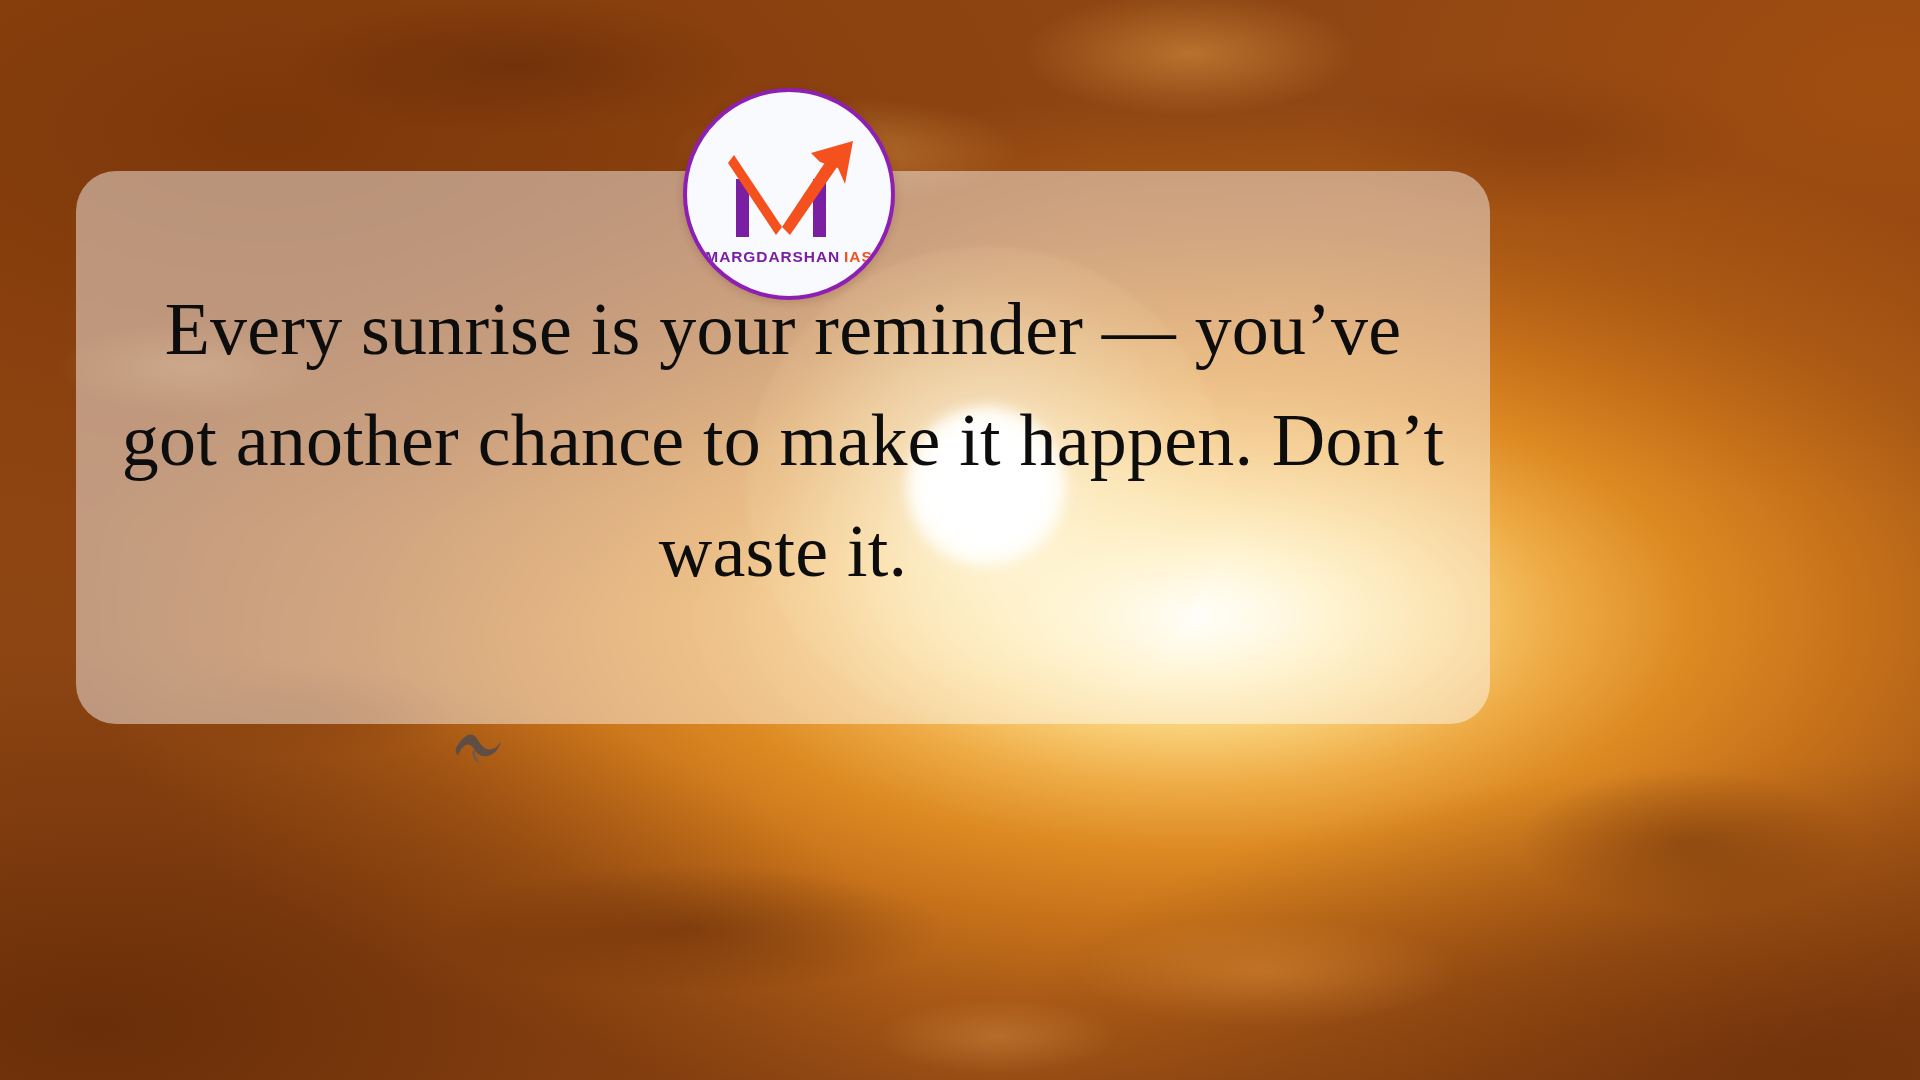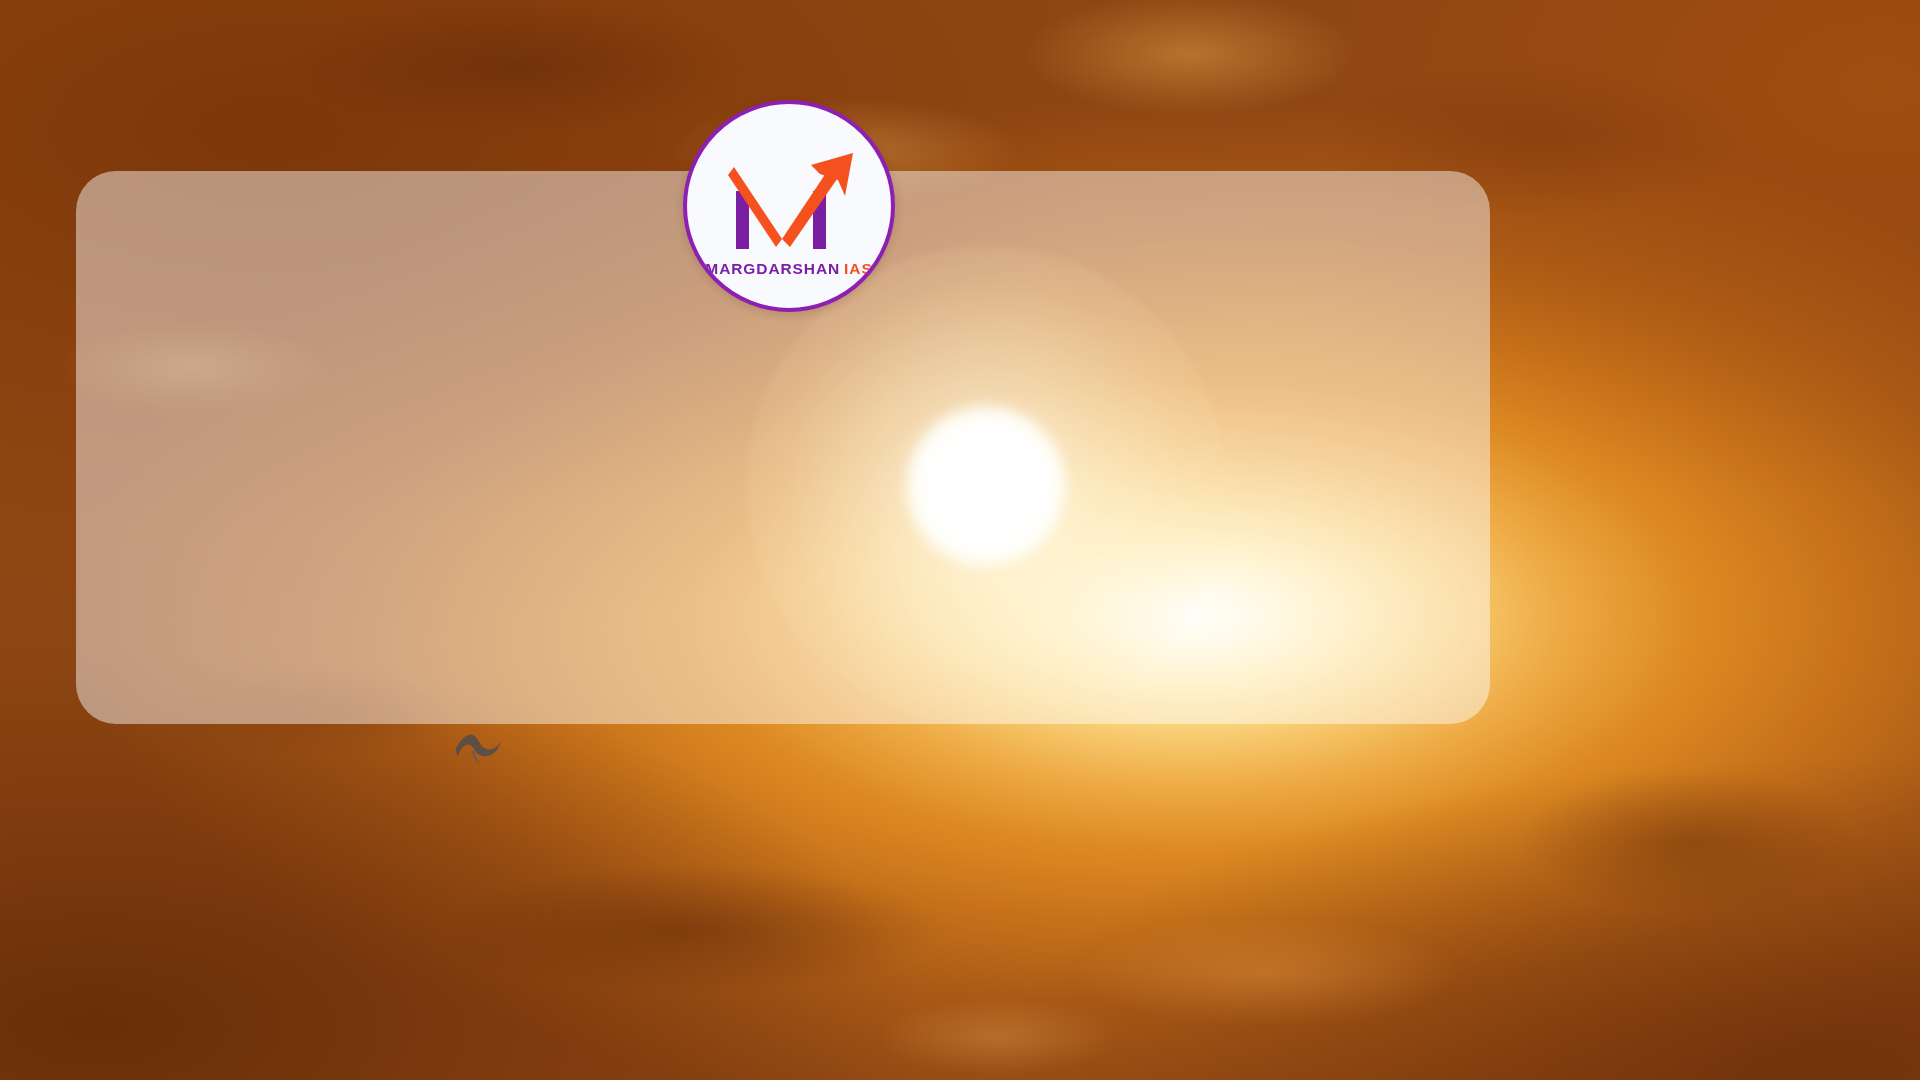--- a/index.html
+++ b/index.html
@@ -96,21 +96,21 @@
     line-height:1.50;
     color:#0d0d0d;
     text-align:center;
     letter-spacing:0.2px;
     width:100%;
   }
 
   
   .logo-badge {
     position:absolute;
-    left:683px; top:100px;
+    left:683px; top:88px;
     width:212px; height:212px;
     border-radius:50%;
     background:#f8fafd;
     border:4px solid #8d1fb3;
     display:flex;
     align-items:center;
     justify-content:center;
     flex-direction:column;
     box-shadow:0 2px 10px rgba(80,20,0,0.18);
     overflow:hidden;
@@ -141,20 +141,23 @@
 
   <svg class="bird" viewBox="0 0 52 52">
     <path d="M4 30 C12 16, 20 12, 26 22 C30 29, 34 33, 40 31 C44 30, 47 27, 49 23
              C47 31, 42 37, 35 38 C29 39, 25 36, 22 31 C19 26, 15 25, 11 29
              C9 31, 7 34, 6 38 C4 35, 3 32, 4 30 Z" fill="#4a4a52"></path>
     <path d="M22 31 C23 37, 25 42, 28 46 C24 44, 21 39, 20 34 Z" fill="#5a5a62"></path>
   </svg>
 
   <div class="quote-card"></div>
 
+  <div class="quote-text">
+    <p>Every sunrise is your reminder — you’ve got another chance to make it happen. Don’t waste it.</p>
+  </div>
 
   <div class="logo-badge">
     <svg class="logo-mark" viewBox="0 0 150 112">
 
       <rect x="22" y="44" width="13" height="58" fill="#7b1fa2"></rect>
       <rect x="99" y="44" width="13" height="58" fill="#7b1fa2"></rect>
       <path d="M22 44 L35 44 L35 62 L22 56 Z" fill="#7b1fa2"></path>
       <path d="M99 44 L112 44 L112 56 L99 62 Z" fill="#7b1fa2"></path>
 
       <path d="M24 22 L72 95 L104 46 L118 46 L72 112 L14 26 Z" fill="#f4511e" opacity="0"></path>

